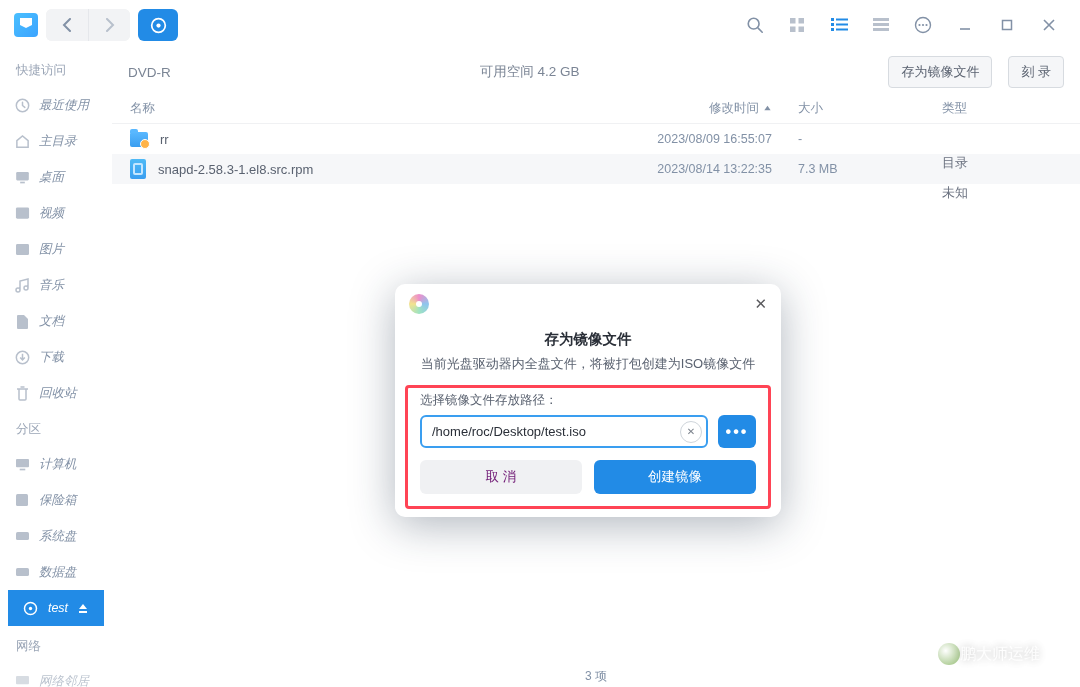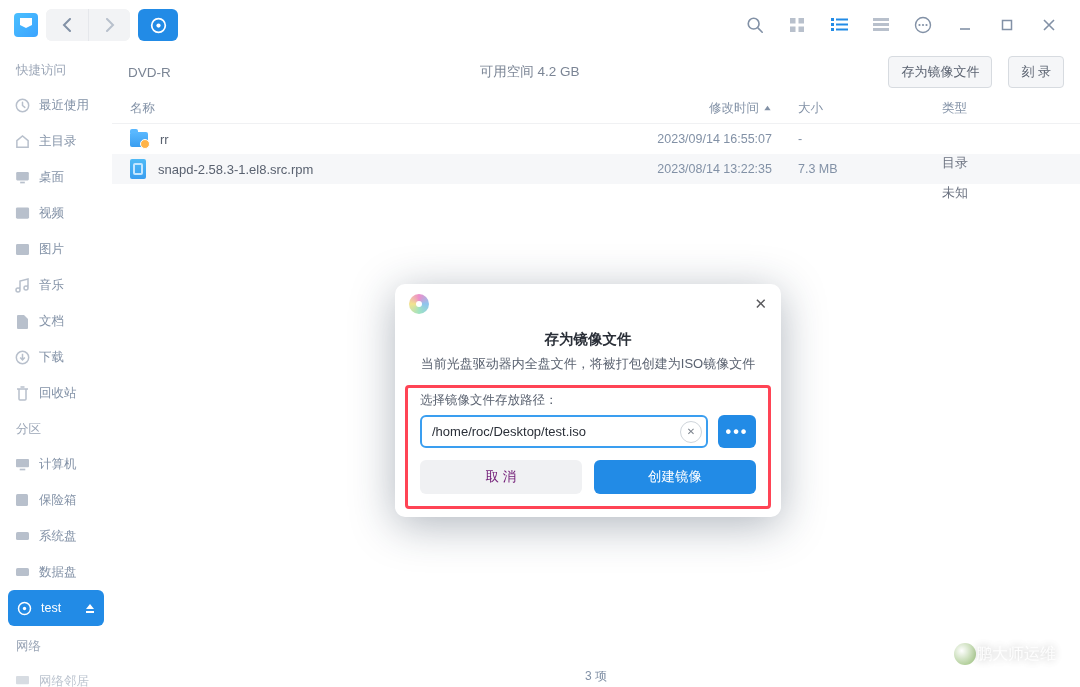--- a/index.html
+++ b/index.html
@@ -15,23 +15,23 @@
     
     .disc-btn { width: 40px; height: 32px; background: #228be6; border-radius: 6px; display: flex; align-items: center; justify-content: center; color: #fff; }
     
     .spacer { flex: 1; }
     .tb-btn { width: 34px; height: 34px; display: flex; align-items: center; justify-content: center; color: #8291a6; cursor: pointer; }
     .tb-btn.active { color: #228be6; }
     
     .layout { display: flex; height: calc(100% - 50px); }
     .sidebar { width: 112px; padding: 8px 0; overflow: hidden; font-size: 12.5px; color: #8291a6; }
     .sb-header { padding: 4px 16px 8px; font-size: 12.5px; color: #9aa5b6; }
-    .sb-item { height: 36px; display: flex; align-items: center; padding: 0 14px; gap: 9px; cursor: pointer; color: #8291a6; }
+    .sb-item { height: 36px; display: flex; align-items: center; padding: 0 14px; gap: 9px; cursor: pointer; color: #8291a6; font-style: italic; }
     .sb-item-ico { width: 16px; flex-shrink: 0; display: flex; align-items: center; justify-content: center; }
-    .sb-item.active { background: #228be6; color: #fff; border-radius: 6px; margin: 0 8px; padding: 0 8px; justify-content: space-between; }
+    .sb-item.active { background: #228be6; color: #fff; border-radius: 0; margin: 0 8px; padding: 0 8px; justify-content: center; }
     .sb-item.active .sb-item-ico svg { fill: #fff; }
     .sb-eject { display: flex; align-items: center; }
     
     .main { flex: 1; display: flex; flex-direction: column; }
     .pathbar { height: 44px; display: flex; align-items: center; padding: 0 16px 0 16px; gap: 16px; color: #7b8595; font-size: 13.5px; }
     .pathbar .free-space { flex: 1; text-align: center; }
     .pbtn { padding: 6px 12px; border: 1px solid #d7dbe0; background: #f5f6f8; border-radius: 4px; font-size: 13px; color: #5a6270; cursor: pointer; }
     
     .table-header { height: 30px; display: flex; align-items: center; padding: 0 18px; font-size: 12.5px; color: #8291a6; border-bottom: 1px solid #f0f1f3; gap: 26px; }
     .th-name { flex: 1; }
@@ -42,21 +42,21 @@
     .rows { }
     .row { height: 30px; display: flex; align-items: center; padding: 0 18px; font-size: 13px; color: #5a6270; gap: 26px; }
     .row:nth-child(even) { background: #f6f7f9; }
     .r-name { flex: 1; display: flex; align-items: center; gap: 12px; }
     .r-date { width: 144px; text-align: right; color: #8291a6; font-size: 12.5px; }
     .r-size { width: 118px; text-align: left; color: #8291a6; font-size: 12.5px; }
     .r-type { width: 120px; color: #6b7280; margin-top: 47px; }
     
     .footer { position: absolute; bottom: 2px; left: 112px; right: 0; text-align: center; font-size: 12px; color: #8291a6; }
     
-    .watermark { position: absolute; right: 24px; bottom: 22px; color: rgba(255, 255, 255, .92); font-size: 16px; display: flex; align-items: center; opacity: .72; text-shadow: 0 0 10px rgba(0, 0, 0, 0.4); }
+    .watermark { position: absolute; right: 40px; bottom: 22px; color: rgba(255, 255, 255, .92); font-size: 16px; display: flex; align-items: center; opacity: .72; text-shadow: 0 0 10px rgba(0, 0, 0, 0.4); }
     .wm-ico { width: 22px; height: 22px; border-radius: 50%; background: radial-gradient(circle at 35% 35%, #fff, #6ca43f); display: inline-block; }
     
     
     .dialog { position: absolute; left: 395px; top: 284px; width: 386px; background: #fff; border-radius: 10px; box-shadow: 0 8px 44px rgba(30, 45, 70, .35); overflow: hidden; }
     .dlg-head { height: 40px; display: flex; align-items: center; justify-content: space-between; padding: 0 14px; }
     .dlg-disc { width: 20px; height: 20px; border-radius: 50%; background: conic-gradient(#ee8ecb, #8ec5ee, #9fe3c1, #f2e38f, #ee8ecb); position: relative; }
     .dlg-disc::after { content: ''; position: absolute; inset: 7px; border-radius: 50%; background: #fff; }
     .dlg-close { cursor: pointer; color: #5a5a5e; font-size: 15px; }
     .dlg-body { padding: 6px 22px 16px; }
     .dlg-title { text-align: center; font-size: 14.5px; color: #2a2f38; font-weight: 600; }
@@ -323,21 +323,21 @@
       <div class="th-size">大小</div>
       <div class="th-type">类型</div>
     </div>
 
     <div class="rows">
       <div class="row">
         <div class="r-name">
             <span class="folder-ico"></span>
             <span>rr</span>
           </div>
-        <div class="r-date">2023/09/14 16:55:07</div>
+        <div class="r-date">2023/08/09 16:55:07</div>
         <div class="r-size">-</div>
         <div class="r-type">目录</div>
       </div>
       <div class="row">
         <div class="r-name">
             <span class="file-ico"></span>
             <span>snapd-2.58.3-1.el8.src.rpm</span>
           </div>
         <div class="r-date">2023/08/14 13:22:35</div>
         <div class="r-size">7.3 MB</div>

